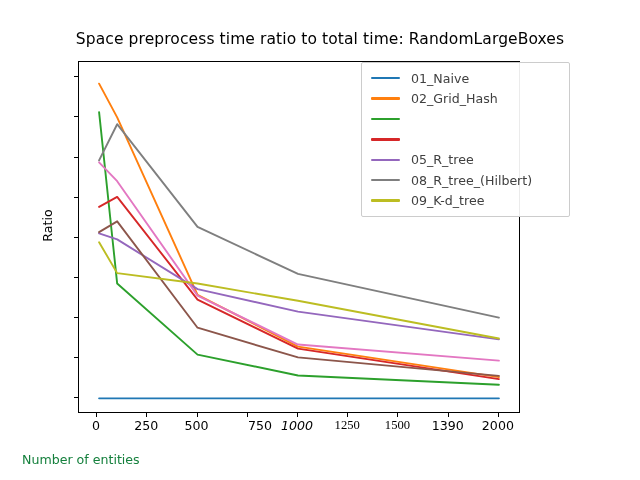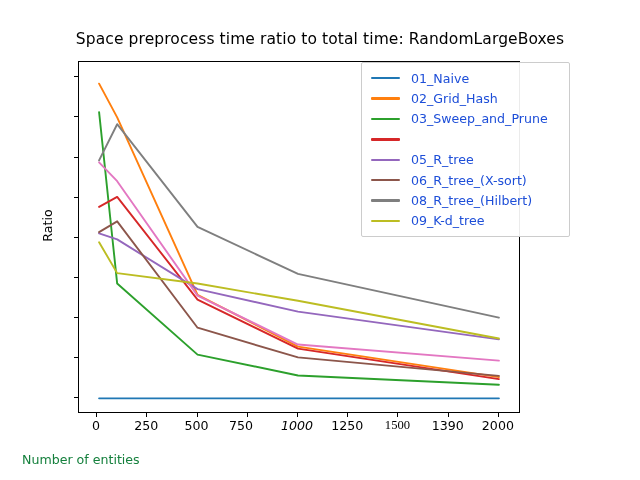--- a/index.html
+++ b/index.html
@@ -18,21 +18,21 @@
   #ylabel{position:absolute;left:-13px;top:218px;width:120px;font-size:12.6px;
           color:#000;text-align:center;transform:rotate(-90deg);
           transform-origin:center center;}
   #xlabel{position:absolute;left:0;top:452px;width:640px;text-align:left;
           font-size:12.6px;color:#15803d;padding-left:22px;}
   #legend{position:absolute;left:361px;top:62px;width:209px;
           border:1px solid #cccccc;background:rgba(255,255,255,0.92);
           border-radius:2px;padding:5px 0 5px 0;box-sizing:border-box;}
   .lgrow{display:flex;align-items:center;height:20.4px;padding-left:9px;}
   .lgswatch{width:29px;height:2.4px;border-radius:1px;flex:0 0 auto;}
-  .lglabel{font-size:12.6px;color:#1d4ed8;margin-left:11px;white-space:nowrap;}
+  .lglabel{font-size:12.6px;color:#404040;margin-left:11px;white-space:nowrap;}
 </style>
 </head>
 <body>
 
 <div id="fig">
 
   <div id="title">Space preprocess time ratio to total time: RandomLargeBoxes</div>
 
   <div id="ylabel">Ratio</div>
   <div id="xlabel">Number of entities</div>
@@ -57,23 +57,23 @@
       <div class="tickX" style="left: 296.991px;"></div>
       <div class="tickX" style="left: 347.218px;"></div>
       <div class="tickX" style="left: 397.445px;"></div>
       <div class="tickX" style="left: 447.673px;"></div>
       <div class="tickX" style="left: 497.9px;"></div>
     </div>
   <div id="xticklabels">
       <div class="xtl" style="left: 96.0818px;">0</div>
       <div class="xtl" style="left: 146.309px;">250</div>
       <div class="xtl" style="left: 196.536px;">500</div>
-      <div class="xtl" style="left: 241px;">750</div>
+      <div class="xtl" style="left: 260px;">750</div>
       <div class="xtl" style="left: 296.991px; font-style: italic;">1000</div>
-      <div class="xtl" style="left: 347.218px;">1250</div>
+      <div class="xtl" style="left: 347.218px; font-family: Liberation Serif, serif;">1250</div>
       <div class="xtl" style="left: 397.445px; font-family: Liberation Serif, serif;">1500</div>
       <div class="xtl" style="left: 447.673px;">1390</div>
       <div class="xtl" style="left: 497.9px;">2000</div>
     </div>
 
   <div id="plot">
     <svg id="svgwrap" viewBox="0 0 442 352" preserveAspectRatio="none">
         <polyline points="20.09,336.35 38.17,336.35 118.54,336.35 218.99,336.35 419.90,336.35" fill="none" stroke="#1f77b4" stroke-width="1.9" stroke-linejoin="round" stroke-linecap="round"></polyline>
         <polyline points="20.09,21.67 38.17,55.39 118.54,232.79 218.99,284.57 419.90,315.07" fill="none" stroke="#ff7f0e" stroke-width="1.9" stroke-linejoin="round" stroke-linecap="round"></polyline>
         <polyline points="20.09,50.17 38.17,221.56 118.54,292.60 218.99,313.47 419.90,322.70" fill="none" stroke="#2ca02c" stroke-width="1.9" stroke-linejoin="round" stroke-linecap="round"></polyline>
@@ -90,32 +90,27 @@
       <div class="lgrow">
         <span class="lgswatch" style="background: rgb(31, 119, 180);"></span>
         <span class="lglabel">01_Naive</span>
       </div>
       <div class="lgrow">
         <span class="lgswatch" style="background: rgb(255, 127, 14);"></span>
         <span class="lglabel">02_Grid_Hash</span>
       </div>
       <div class="lgrow">
         <span class="lgswatch" style="background: rgb(44, 160, 44);"></span>
-        <span class="lglabel">03_Sweep_and_Prune</span>
       </div>
       <div class="lgrow">
         <span class="lgswatch" style="background: rgb(214, 39, 40);"></span>
       </div>
       <div class="lgrow">
         <span class="lgswatch" style="background: rgb(148, 103, 189);"></span>
         <span class="lglabel">05_R_tree</span>
-      </div>
-      <div class="lgrow">
-        <span class="lgswatch" style="background: rgb(140, 86, 75);"></span>
-        <span class="lglabel">06_R_tree_(X-sort)</span>
       </div>
       <div class="lgrow">
         <span class="lgswatch" style="background: rgb(127, 127, 127);"></span>
         <span class="lglabel">08_R_tree_(Hilbert)</span>
       </div>
       <div class="lgrow">
         <span class="lgswatch" style="background: rgb(188, 189, 34);"></span>
         <span class="lglabel">09_K-d_tree</span>
       </div>
     </div>

